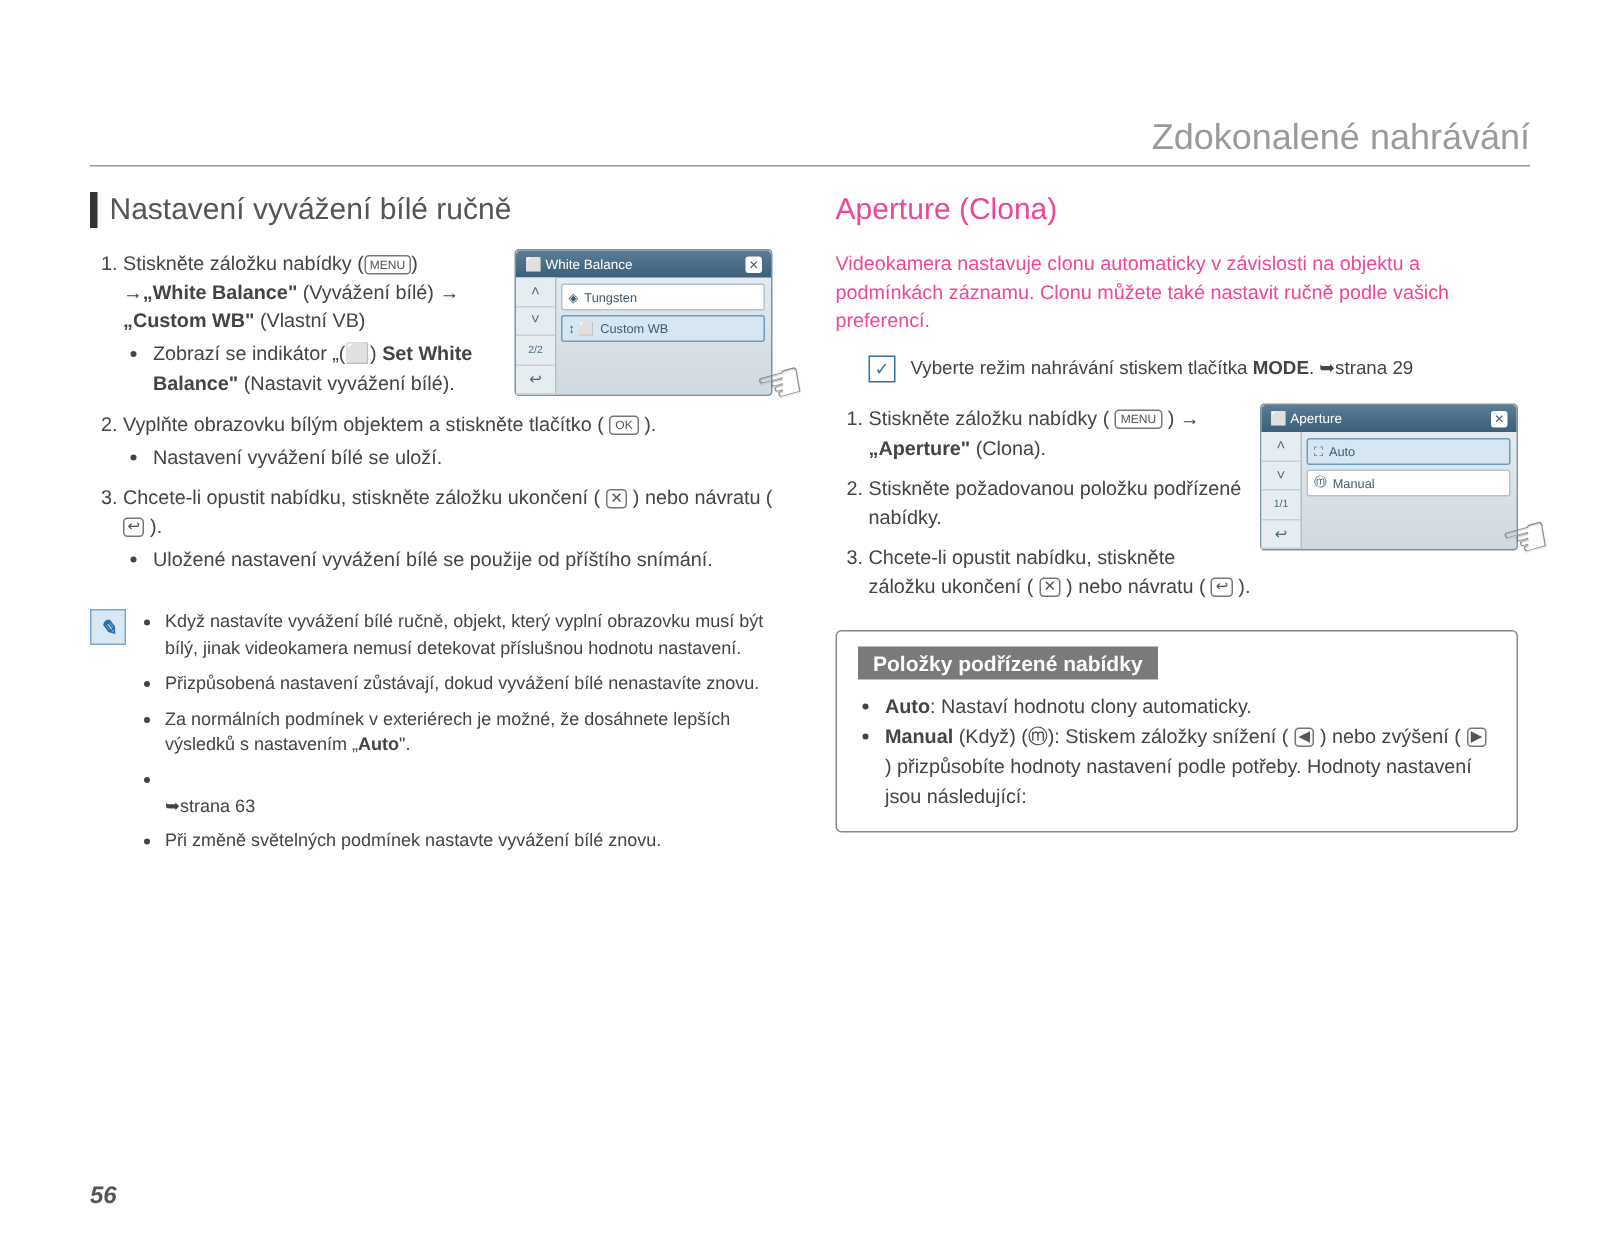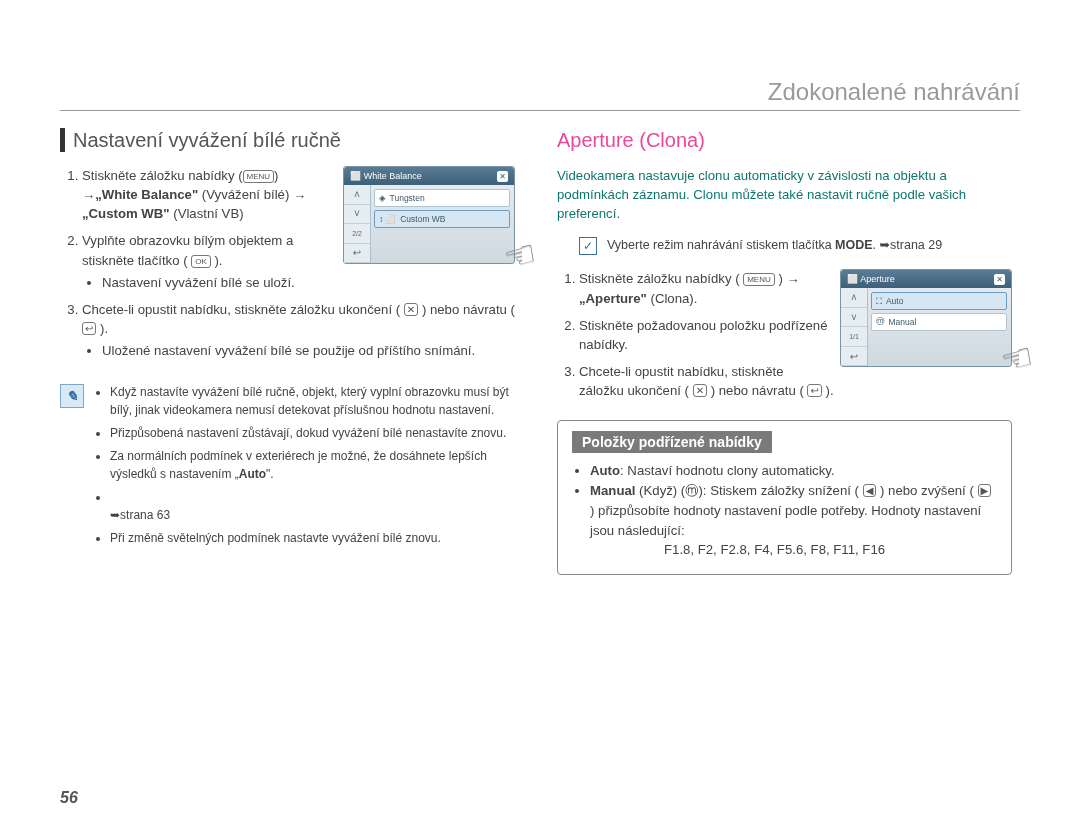--- a/index.html
+++ b/index.html
@@ -60,21 +60,21 @@
   }
   ol.steps li {
     font-size: 13.2px;
     line-height: 1.45;
     color: #444;
     margin-bottom: 8px;
   }
   ul.bullets li, .plain-text, .sub-item {
     font-size: 13.2px;
     line-height: 1.45;
-    color: #0f766e;
+    color: #ec4899;
   }
   .sub-bullets {
     list-style: disc;
     padding-left: 20px;
     margin: 3px 0;
   }
   .sub-bullets li {
     font-size: 13.2px;
     line-height: 1.45;
     color: #444;
@@ -280,20 +280,26 @@
         </div>
 
         <ol class="steps">
           <li>
             <span>Stiskněte záložku nabídky</span>
             (<span class="inline-icon">MENU</span>)
             <span>→</span><span class="bold">„White Balance"</span>
             <span>(Vyvážení bílé)</span>
             <span>→</span> <span class="bold">„Custom WB"</span>
             <span>(Vlastní VB)</span>
+            <ul class="sub-bullets">
+              <li>
+                <span>Zobrazí se indikátor „(</span><span>⬜</span><span>)</span>
+                <span class="bold">Set White Balance"</span> <span>(Nastavit vyvážení bílé).</span>
+              </li>
+            </ul>
           </li>
           <li>
             <span>Vyplňte obrazovku bílým objektem a stiskněte tlačítko (</span> <span class="inline-icon">OK</span> <span>).</span>
             <ul class="sub-bullets">
               <li>Nastavení vyvážení bílé se uloží.</li>
             </ul>
           </li>
           <li>
             <span>Chcete-li opustit nabídku, stiskněte záložku ukončení (</span> <span class="inline-icon sq">✕</span> <span>) nebo návratu (</span> <span class="inline-icon sq">↩</span> <span>).</span>
             <ul class="sub-bullets">
@@ -365,21 +371,20 @@
       </div>
 
       <div class="sub-box">
         <div class="sub-box-title">Položky podřízené nabídky</div>
         <ul>
           <li>
             <span class="bold">Auto</span><span>: Nastaví hodnotu clony automaticky.</span>
           </li>
           <li>
             <span class="bold">Manual</span> <span>(Když) (</span><span>ⓜ</span><span>): Stiskem záložky snížení (</span> <span class="inline-icon sq">◀</span> <span>) nebo zvýšení (</span> <span class="inline-icon sq">▶</span> <span>) přizpůsobíte hodnoty nastavení podle potřeby. Hodnoty nastavení jsou následující:</span>
-            <div class="indent">F1.8, F2, F2.8, F4, F5.6, F8, F11, F16</div>
           </li>
         </ul>
       </div>
     </div>
   </div>
 
   <div class="page-number">56</div>
 </div>
 
 </body></html>

